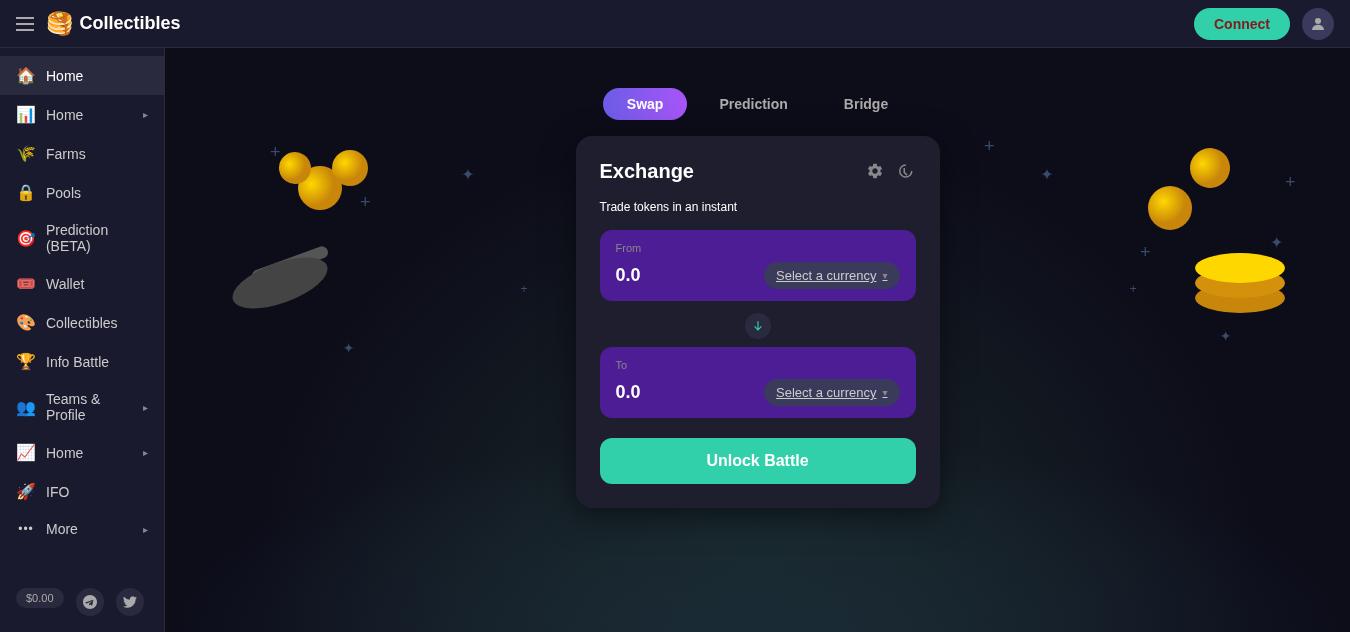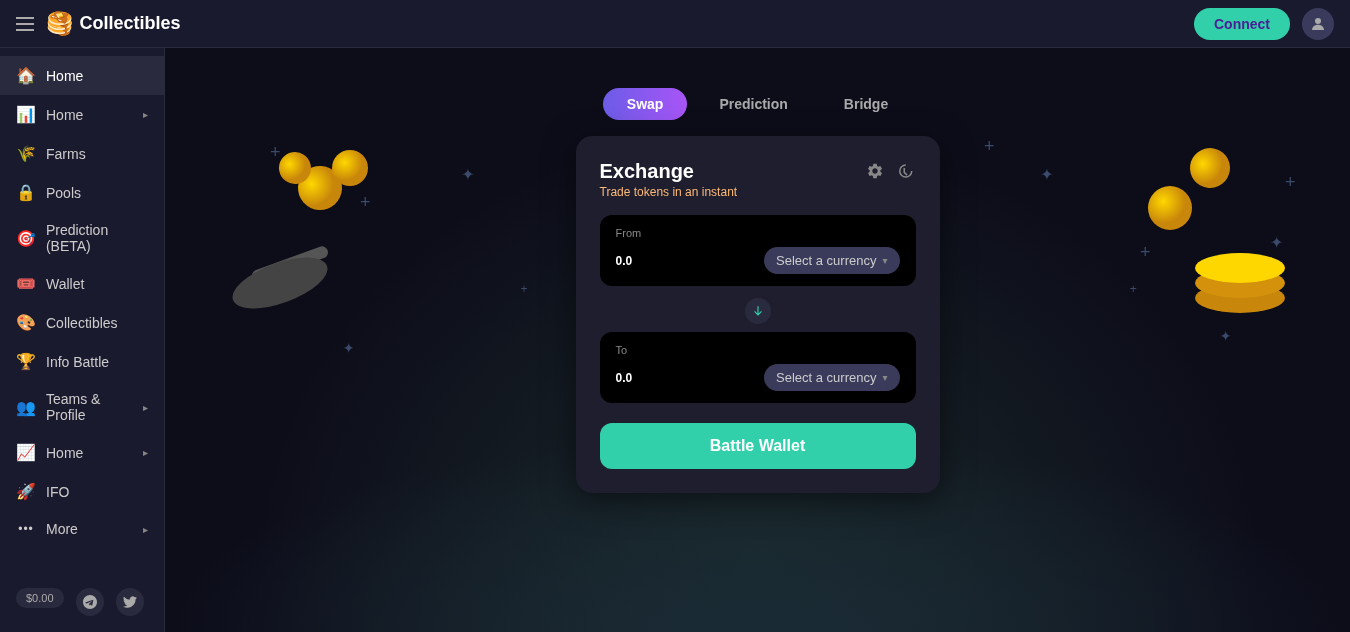--- a/index.html
+++ b/index.html
@@ -53,21 +53,21 @@
     .logo-icon {
       font-size: 22px;
     }
     .topnav-right {
       display: flex;
       align-items: center;
       gap: 12px;
     }
     .connect-btn {
       background: #31d0aa;
-      color: #4c1d95;
+      color: #7f1d1d;
       border: none;
       padding: 8px 20px;
       border-radius: 20px;
       font-size: 14px;
       font-weight: 600;
       cursor: pointer;
     }
     .avatar-icon {
       width: 32px;
       height: 32px;
@@ -221,74 +221,75 @@
       justify-content: space-between;
       margin-bottom: 16px;
     }
     .card-title {
       font-size: 20px;
       font-weight: 700;
       color: #fff;
     }
     .card-subtitle {
       font-size: 12px;
-      color: #fdba74;
-      margin-top: 2px;
+      color: #ffffff;
+      margin-top: 17px;
       text-align: center;
     }
     .card-actions {
       display: flex;
       gap: 8px;
     }
     .card-action-btn {
       background: none;
       border: none;
       color: #888;
       font-size: 18px;
       cursor: pointer;
       padding: 2px;
     }
 
     
     .swap-section {
-      background: #000000;
+      background: #4c1d95;
       border-radius: 12px;
       padding: 12px 16px;
       margin-bottom: 4px;
     }
     .section-label {
       font-size: 11px;
       color: #888;
       margin-bottom: 8px;
     }
     .section-row {
       display: flex;
       align-items: center;
       justify-content: space-between;
     }
     .amount-input {
       background: none;
       border: none;
       color: #fff;
-      font-size: 12px;
+      font-size: 18px;
       font-weight: 600;
       width: 100px;
       outline: none;
     }
     .currency-select {
       display: flex;
       align-items: center;
       gap: 6px;
       background: #3a3a5a;
       border-radius: 20px;
       padding: 6px 12px;
       cursor: pointer;
       font-size: 13px;
       color: #ccc;
       border: none;
+      text-decoration: underline;
     }
     .currency-chevron {
       font-size: 10px;
       color: #888;
     }
 
     
     .swap-arrow {
       display: flex;
       justify-content: center;
@@ -556,16 +557,16 @@
         <div class="section-row">
           <input class="amount-input" type="text" value="0.0" style="">
           <button class="currency-select">
             <span>Select a currency</span>
             <span class="currency-chevron">▾</span>
           </button>
         </div>
       </div>
 
       
-      <button class="unlock-btn">Battle Wallet</button>
+      <button class="unlock-btn">Unlock Battle</button>
     </div>
   </main>
 </div>
 
 </body></html>

